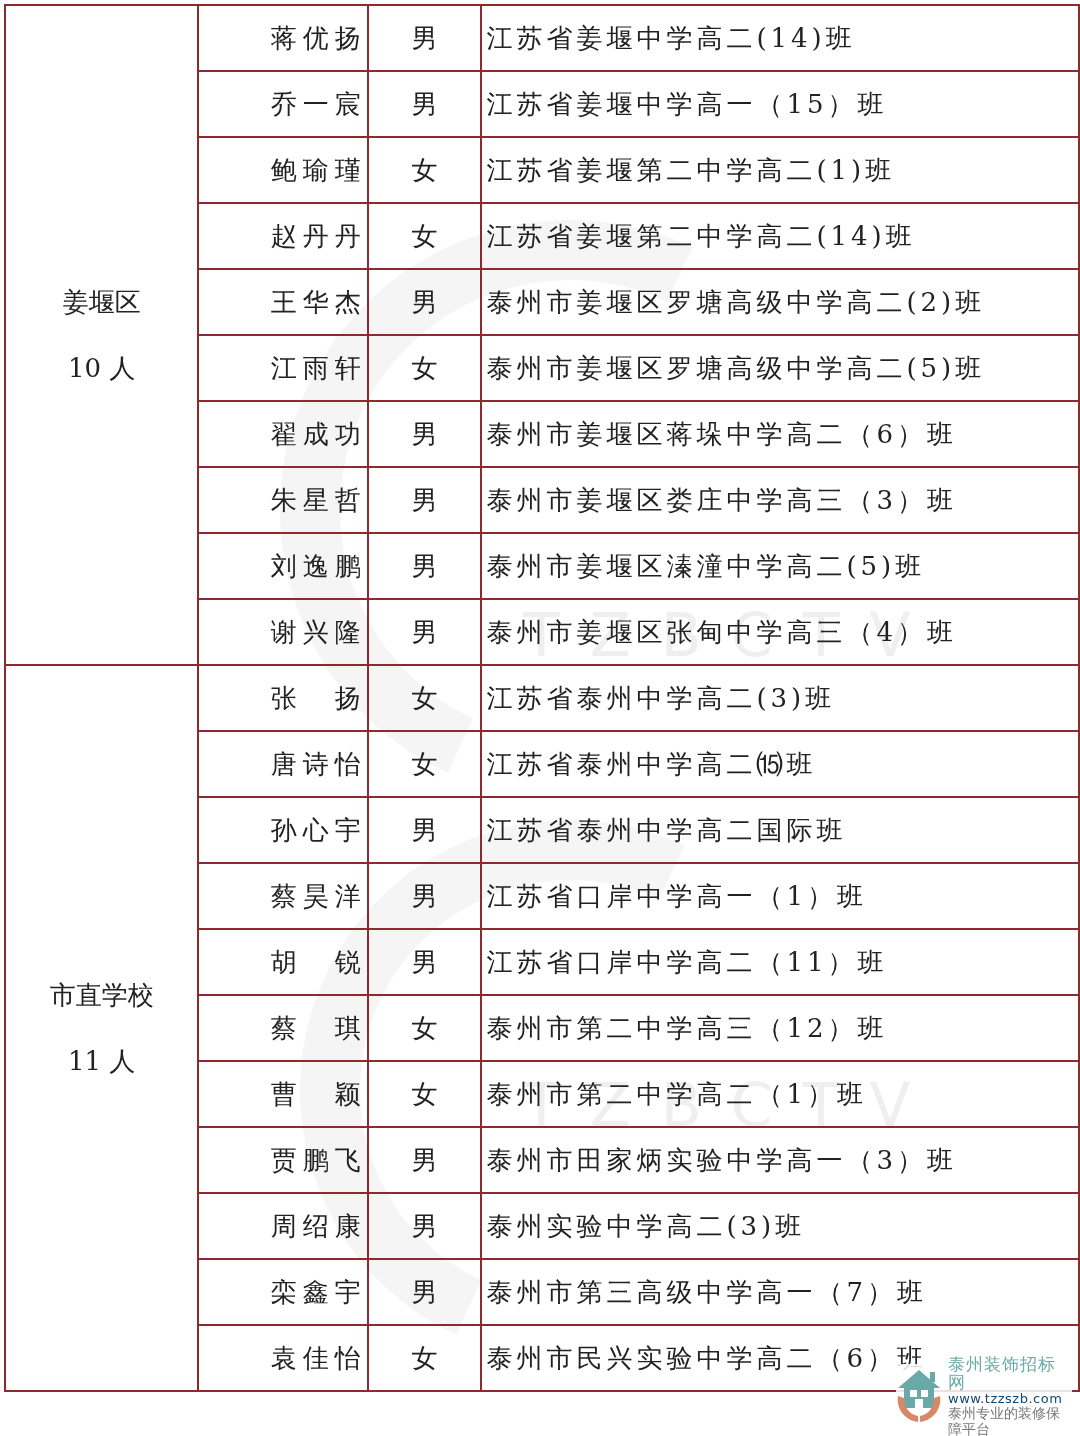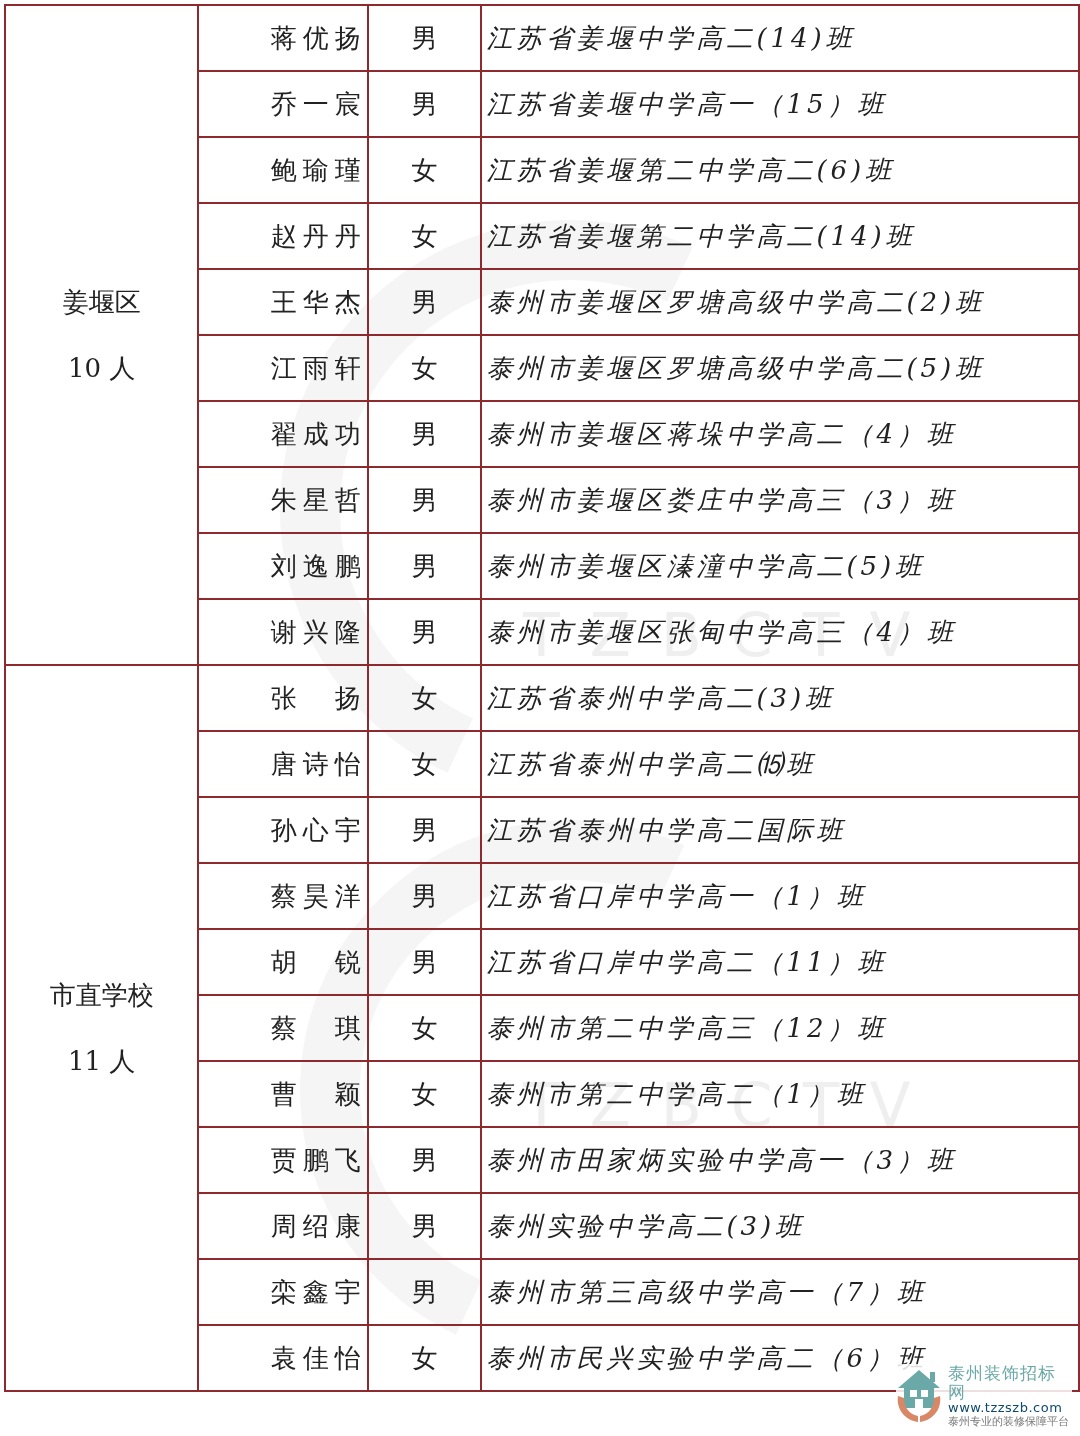--- a/index.html
+++ b/index.html
@@ -65,21 +65,20 @@
     td.gender {
       width: 112px;
       text-align: center;
     }
     td.school {
       width: 592px;
       text-align: left;
       padding-left: 4px !important;
       letter-spacing: 4px;
       white-space: nowrap;
-      font-style: italic;
     }
     .region-line {
       display: block;
     }
     .logo {
       position: absolute;
       right: 8px;
       bottom: 8px;
       width: 176px;
       height: 64px;
@@ -105,21 +104,21 @@
       font-size: 17px;
       letter-spacing: 1px;
     }
     .logo-url {
       color: #0c4a6e;
       font-size: 13px;
       letter-spacing: 0.5px;
     }
     .logo-slogan {
       color: #777777;
-      font-size: 11px;
+      font-size: 14px;
     }
   </style>
 </head>
 <body>
 
 <div class="watermark" style="left:240px; top:180px; width:700px; height:560px;">
   <div class="wm-swirl" style="left:40px; top:40px; width:460px; height:460px; transform:rotate(-20deg);"></div>
   <div class="wm-text" style="left:235px; top:420px;">TZBCTV</div>
 </div>
 <div class="watermark" style="left:240px; top:820px; width:700px; height:420px;">
@@ -139,41 +138,41 @@
         <td class="school">江苏省姜堰中学高二(14)班</td>
       </tr>
       <tr>
         <td class="name">乔一宸</td>
         <td class="gender">男</td>
         <td class="school">江苏省姜堰中学高一（15）班</td>
       </tr>
       <tr>
         <td class="name">鲍瑜瑾</td>
         <td class="gender">女</td>
-        <td class="school">江苏省姜堰第二中学高二(6)班</td>
+        <td class="school">江苏省姜堰第二中学高二(1)班</td>
       </tr>
       <tr>
         <td class="name">赵丹丹</td>
         <td class="gender">女</td>
         <td class="school">江苏省姜堰第二中学高二(14)班</td>
       </tr>
       <tr>
         <td class="name">王华杰</td>
         <td class="gender">男</td>
         <td class="school">泰州市姜堰区罗塘高级中学高二(2)班</td>
       </tr>
       <tr>
         <td class="name">江雨轩</td>
         <td class="gender">女</td>
         <td class="school">泰州市姜堰区罗塘高级中学高二(5)班</td>
       </tr>
       <tr>
         <td class="name">翟成功</td>
         <td class="gender">男</td>
-        <td class="school">泰州市姜堰区蒋垛中学高二（4）班</td>
+        <td class="school">泰州市姜堰区蒋垛中学高二（6）班</td>
       </tr>
       <tr>
         <td class="name">朱星哲</td>
         <td class="gender">男</td>
         <td class="school">泰州市姜堰区娄庄中学高三（3）班</td>
       </tr>
       <tr>
         <td class="name">刘逸鹏</td>
         <td class="gender">男</td>
         <td class="school">泰州市姜堰区溱潼中学高二(5)班</td>

